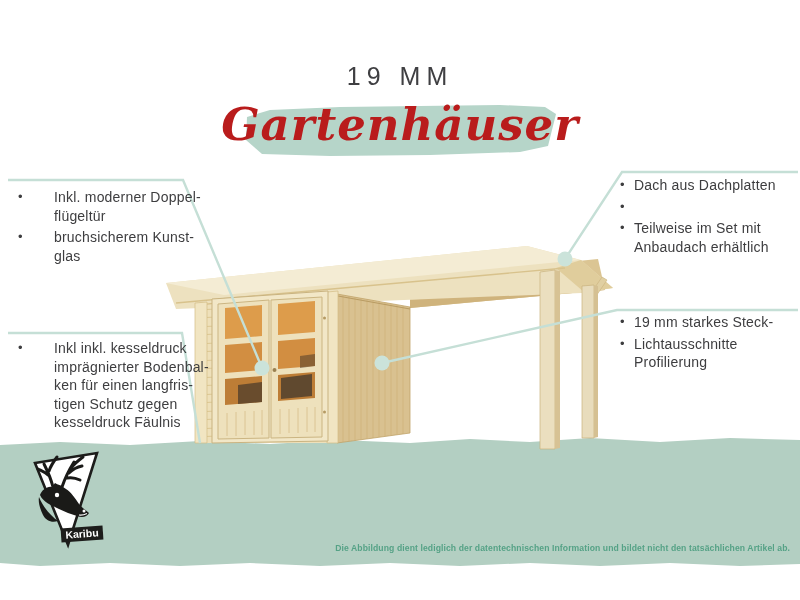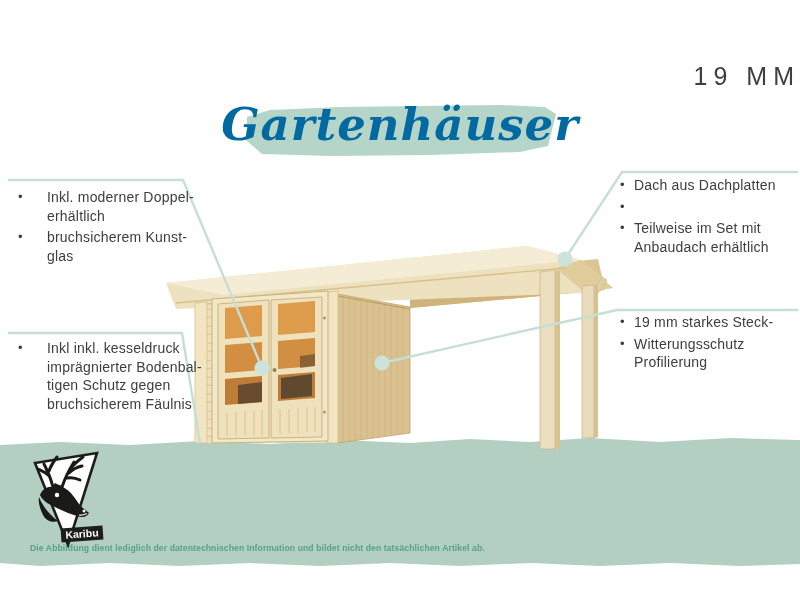--- a/index.html
+++ b/index.html
@@ -2,38 +2,38 @@
 <html><head>
 <meta charset="utf-8">
 <style>
   html,body{margin:0;padding:0;background:#888;}
   .stage{
     position:relative;width:800px;height:600px;background:#ffffff;overflow:hidden;
     font-family:"Liberation Sans",sans-serif;
   }
   .scene{position:absolute;left:0;top:0;width:800px;height:600px;}
   .title-size{
-    position:absolute;left:0;top:62px;width:800px;text-align:right;
+    position:absolute;left:0;top:62px;width:800px;text-align:center;
     font-size:25px;letter-spacing:6px;color:#3f3f42;font-weight:400;
   }
   .title-script{
     position:absolute;left:100px;top:98px;width:600px;text-align:center;
     font-family:"DejaVu Serif",serif;font-style:italic;font-weight:bold;
-    font-size:45px;color:#0369a1;letter-spacing:1px;
+    font-size:45px;color:#b91c1c;letter-spacing:1px;
   }
   .callout{
     position:absolute;color:#3d3d3f;font-size:14px;line-height:18.5px;letter-spacing:0.2px;
   }
   .callout .item{display:flex;margin-bottom:3px;}
   .callout .bullet{flex:none;width:14px;font-size:13px;}
-  .callout.left .body{margin-left:15px;}
+  .callout.left .body{margin-left:22px;}
   .callout.right .body{}
   .callout .line{display:block;white-space:nowrap;}
   .disclaimer{
-    position:absolute;right:10px;top:543px;width:760px;
+    position:absolute;right:10px;top:543px;width:760px;text-align:right;
     font-size:8.6px;font-weight:600;letter-spacing:0.1px;color:#55a286;
   }
 </style>
 </head>
 <body>
 
 <div class="stage">
 
   <svg class="scene" viewBox="0 0 800 600" aria-hidden="true">
 
@@ -147,40 +147,41 @@
   </svg>
 
   <div class="title-size">19 MM</div>
   <div class="title-script">Gartenhäuser</div>
 
   <div class="callout left" style="left:18px;top:188px;width:200px;">
     <div class="item">
       <span class="bullet">•</span>
       <span class="body">
         <span class="line">Inkl. moderner Doppel-</span>
-        <span class="line">erhältlich</span>
+        <span class="line">flügeltür</span>
       </span>
     </div>
     <div class="item">
       <span class="bullet">•</span>
       <span class="body">
         <span class="line">bruchsicherem Kunst-</span>
         <span class="line">glas</span>
       </span>
     </div>
   </div>
 
   <div class="callout left" style="left:18px;top:339px;width:200px;">
     <div class="item">
       <span class="bullet">•</span>
       <span class="body">
         <span class="line">Inkl inkl. kesseldruck</span>
         <span class="line">imprägnierter Bodenbal-</span>
+        <span class="line">ken für einen langfris-</span>
         <span class="line">tigen Schutz gegen</span>
-        <span class="line">bruchsicherem Fäulnis</span>
+        <span class="line">kesseldruck Fäulnis</span>
       </span>
     </div>
   </div>
 
   <div class="callout right" style="left:620px;top:176px;width:178px;">
     <div class="item">
       <span class="bullet">•</span>
       <span class="body">
         <span class="line">Dach aus Dachplatten</span>
       </span>
@@ -200,21 +201,21 @@
   <div class="callout right" style="left:620px;top:313px;width:178px;">
     <div class="item">
       <span class="bullet">•</span>
       <span class="body">
         <span class="line">19 mm starkes Steck-</span>
       </span>
     </div>
     <div class="item">
       <span class="bullet">•</span>
       <span class="body">
-        <span class="line">Witterungsschutz</span>
+        <span class="line">Lichtausschnitte</span>
         <span class="line">Profilierung</span>
       </span>
     </div>
   </div>
 
   <div class="disclaimer">Die Abbildung dient lediglich der datentechnischen Information und bildet nicht den tatsächlichen Artikel ab.</div>
 
 </div>
 
 </body></html>

